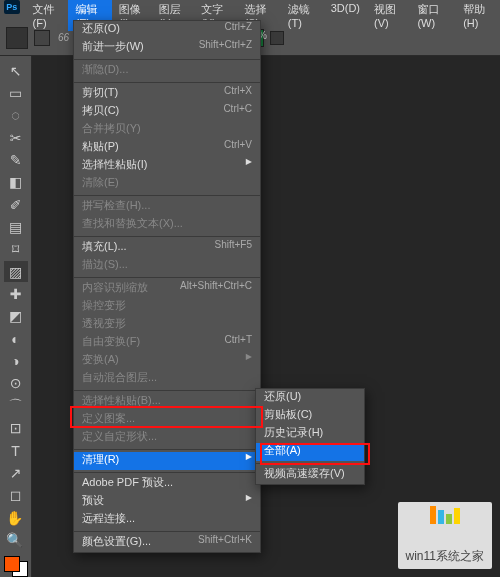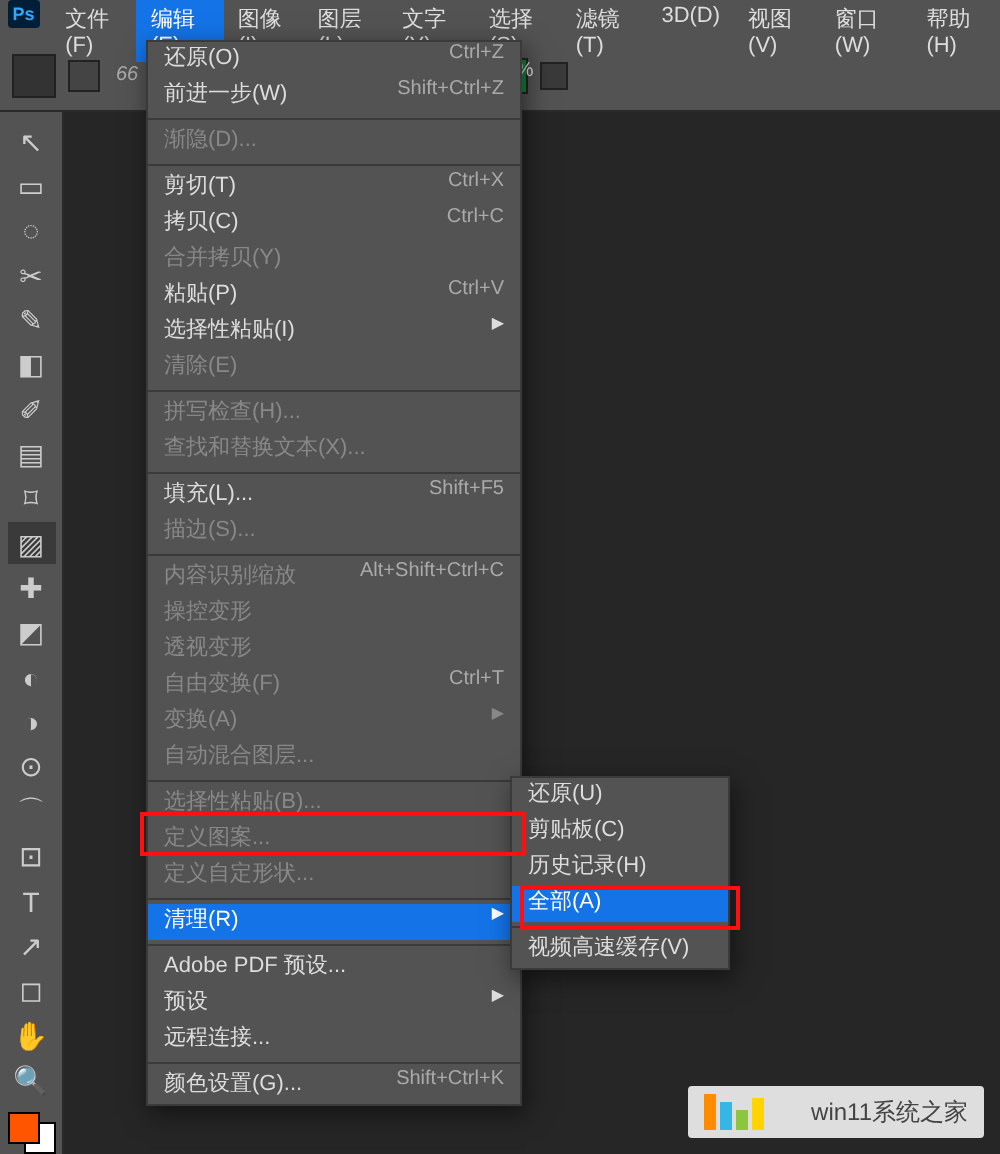--- a/index.html
+++ b/index.html
@@ -35,21 +35,21 @@
 .ditem.hl { background: #1473e6; color: #fff; }
 .dsep { height: 1px; background: #3a3a3a; margin: 2px 0; }
 .sc { color: #aaa; font-size: 10px; }
 .arrow { font-size: 8px; margin-left: auto; padding-left: 8px; }
 
 .red-box1 { position: absolute; border: 2px solid #ff1010; width: 193px; height: 22px; top: 406px; left: 70px; pointer-events: none; }
 .red-box2 { position: absolute; border: 2px solid #ff1010; width: 110px; height: 22px; top: 443px; left: 260px; pointer-events: none; }
 
 .submenu { position: absolute; top: 388px; left: 255px; width: 110px; background: #535353; border: 1px solid #3a3a3a; box-shadow: 2px 4px 12px rgba(0,0,0,.5); font-size: 11px; color: #ddd; }
 
-.watermark { position: absolute; right: 8px; bottom: 8px; display: flex; align-items: center; gap: 24px; font-size: 12px; color: #444; background: rgba(255,255,255,.85); padding: 4px 8px; border-radius: 2px; }
+.watermark { position: absolute; right: 8px; bottom: 8px; display: flex; align-items: center; gap: 24px; font-size: 12px; color: #444; background: rgba(255,255,255,.85); padding: 4px 8px; border-radius: 2px; flex-direction: column; }
 .wm-ico { display: flex; gap: 2px; }
 .wm-bar { width: 6px; height: 18px; }
 </style>
 </head>
 <body>
 
 <div class="menubar">
   <div class="ps-logo">Ps</div>
   <div id="menubar-items" style="display: flex;">
       <div class="menu-item">文件(F)</div>

